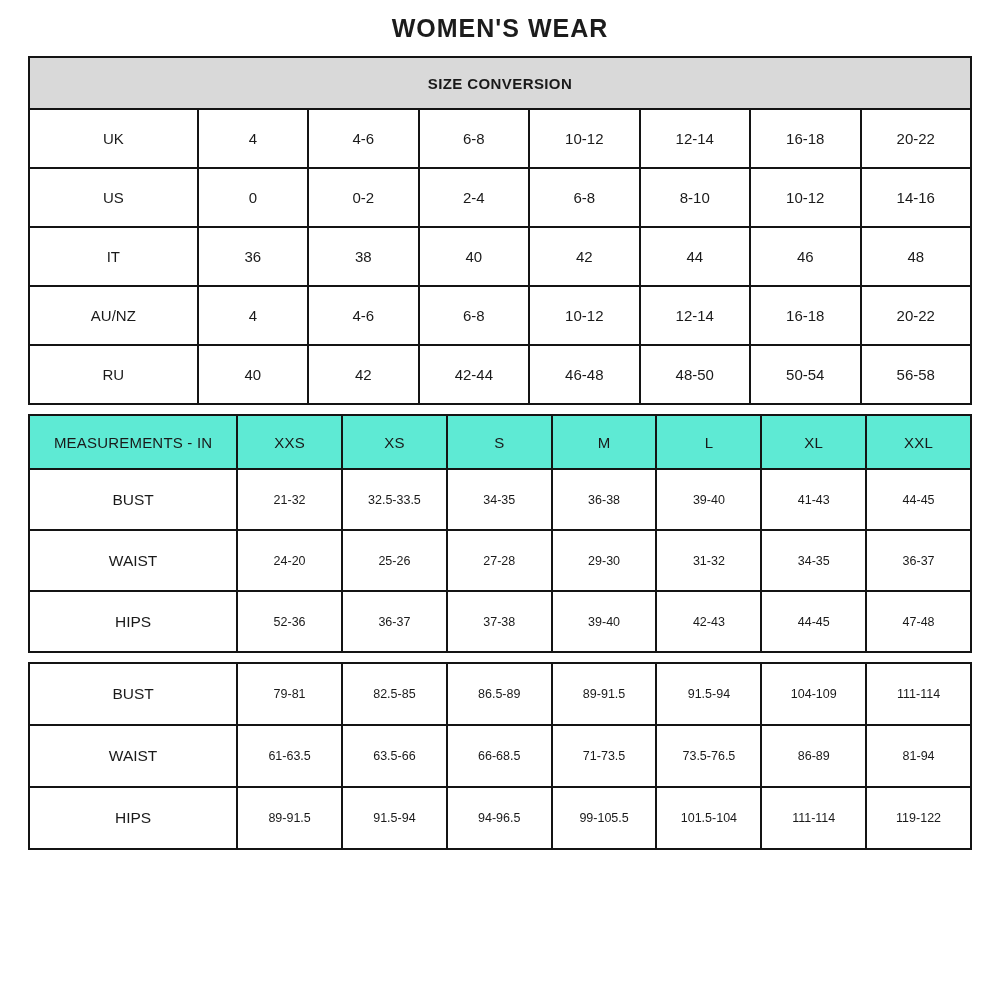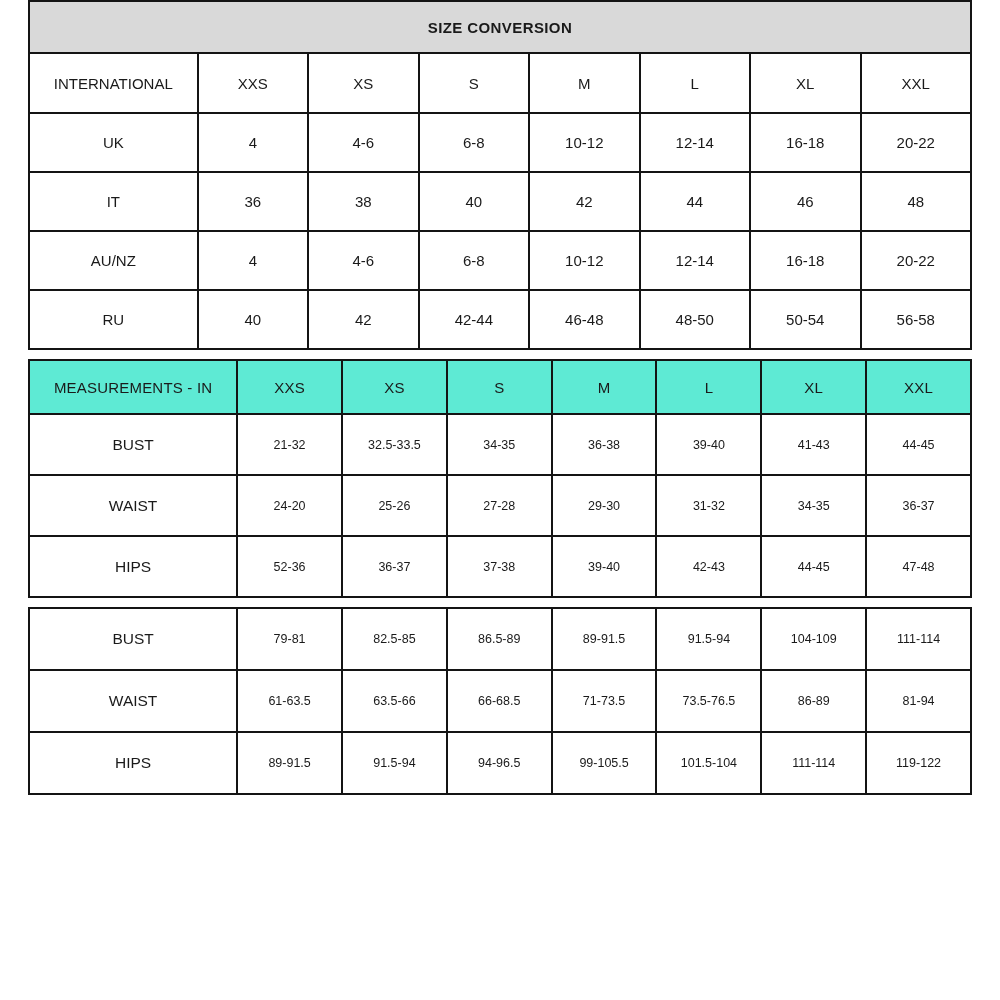--- a/index.html
+++ b/index.html
@@ -62,49 +62,50 @@
   }
   .meas tr.datarow td { height: 59px; font-size: 12.5px; font-weight: 400; }
   .meas tr.datarow td.rowlabel { font-size: 15.5px; }
   .meas-cm tr.datarow td { height: 60px; }
 </style>
 </head>
 <body>
 
 <div class="page">
 
+  <h1 class="page-title">WOMEN'S WEAR</h1>
 
   <table class="tbl conv">
     <colgroup>
         <col class="c0">
         <col span="7">
       </colgroup>
   <tbody>
         <tr>
           <th class="banner" colspan="8">SIZE CONVERSION</th>
         </tr>
-        <tr class="colrow">
-          <td>INTERNATIONAL</td>
-          <td>XXS</td>
-          <td>XS</td>
-          <td>S</td>
-          <td>M</td>
-          <td>L</td>
-          <td>XL</td>
-          <td>XXL</td>
-        </tr>
         <tr class="datarow">
           <td class="rowlabel">UK</td>
           <td class="val">4</td>
           <td class="val">4-6</td>
           <td class="val">6-8</td>
           <td class="val">10-12</td>
           <td class="val">12-14</td>
           <td class="val">16-18</td>
           <td class="val">20-22</td>
+        </tr>
+        <tr class="datarow">
+          <td class="rowlabel">US</td>
+          <td class="val">0</td>
+          <td class="val">0-2</td>
+          <td class="val">2-4</td>
+          <td class="val">6-8</td>
+          <td class="val">8-10</td>
+          <td class="val">10-12</td>
+          <td class="val">14-16</td>
         </tr>
         <tr class="datarow">
           <td class="rowlabel">IT</td>
           <td class="val">36</td>
           <td class="val">38</td>
           <td class="val">40</td>
           <td class="val">42</td>
           <td class="val">44</td>
           <td class="val">46</td>
           <td class="val">48</td>

